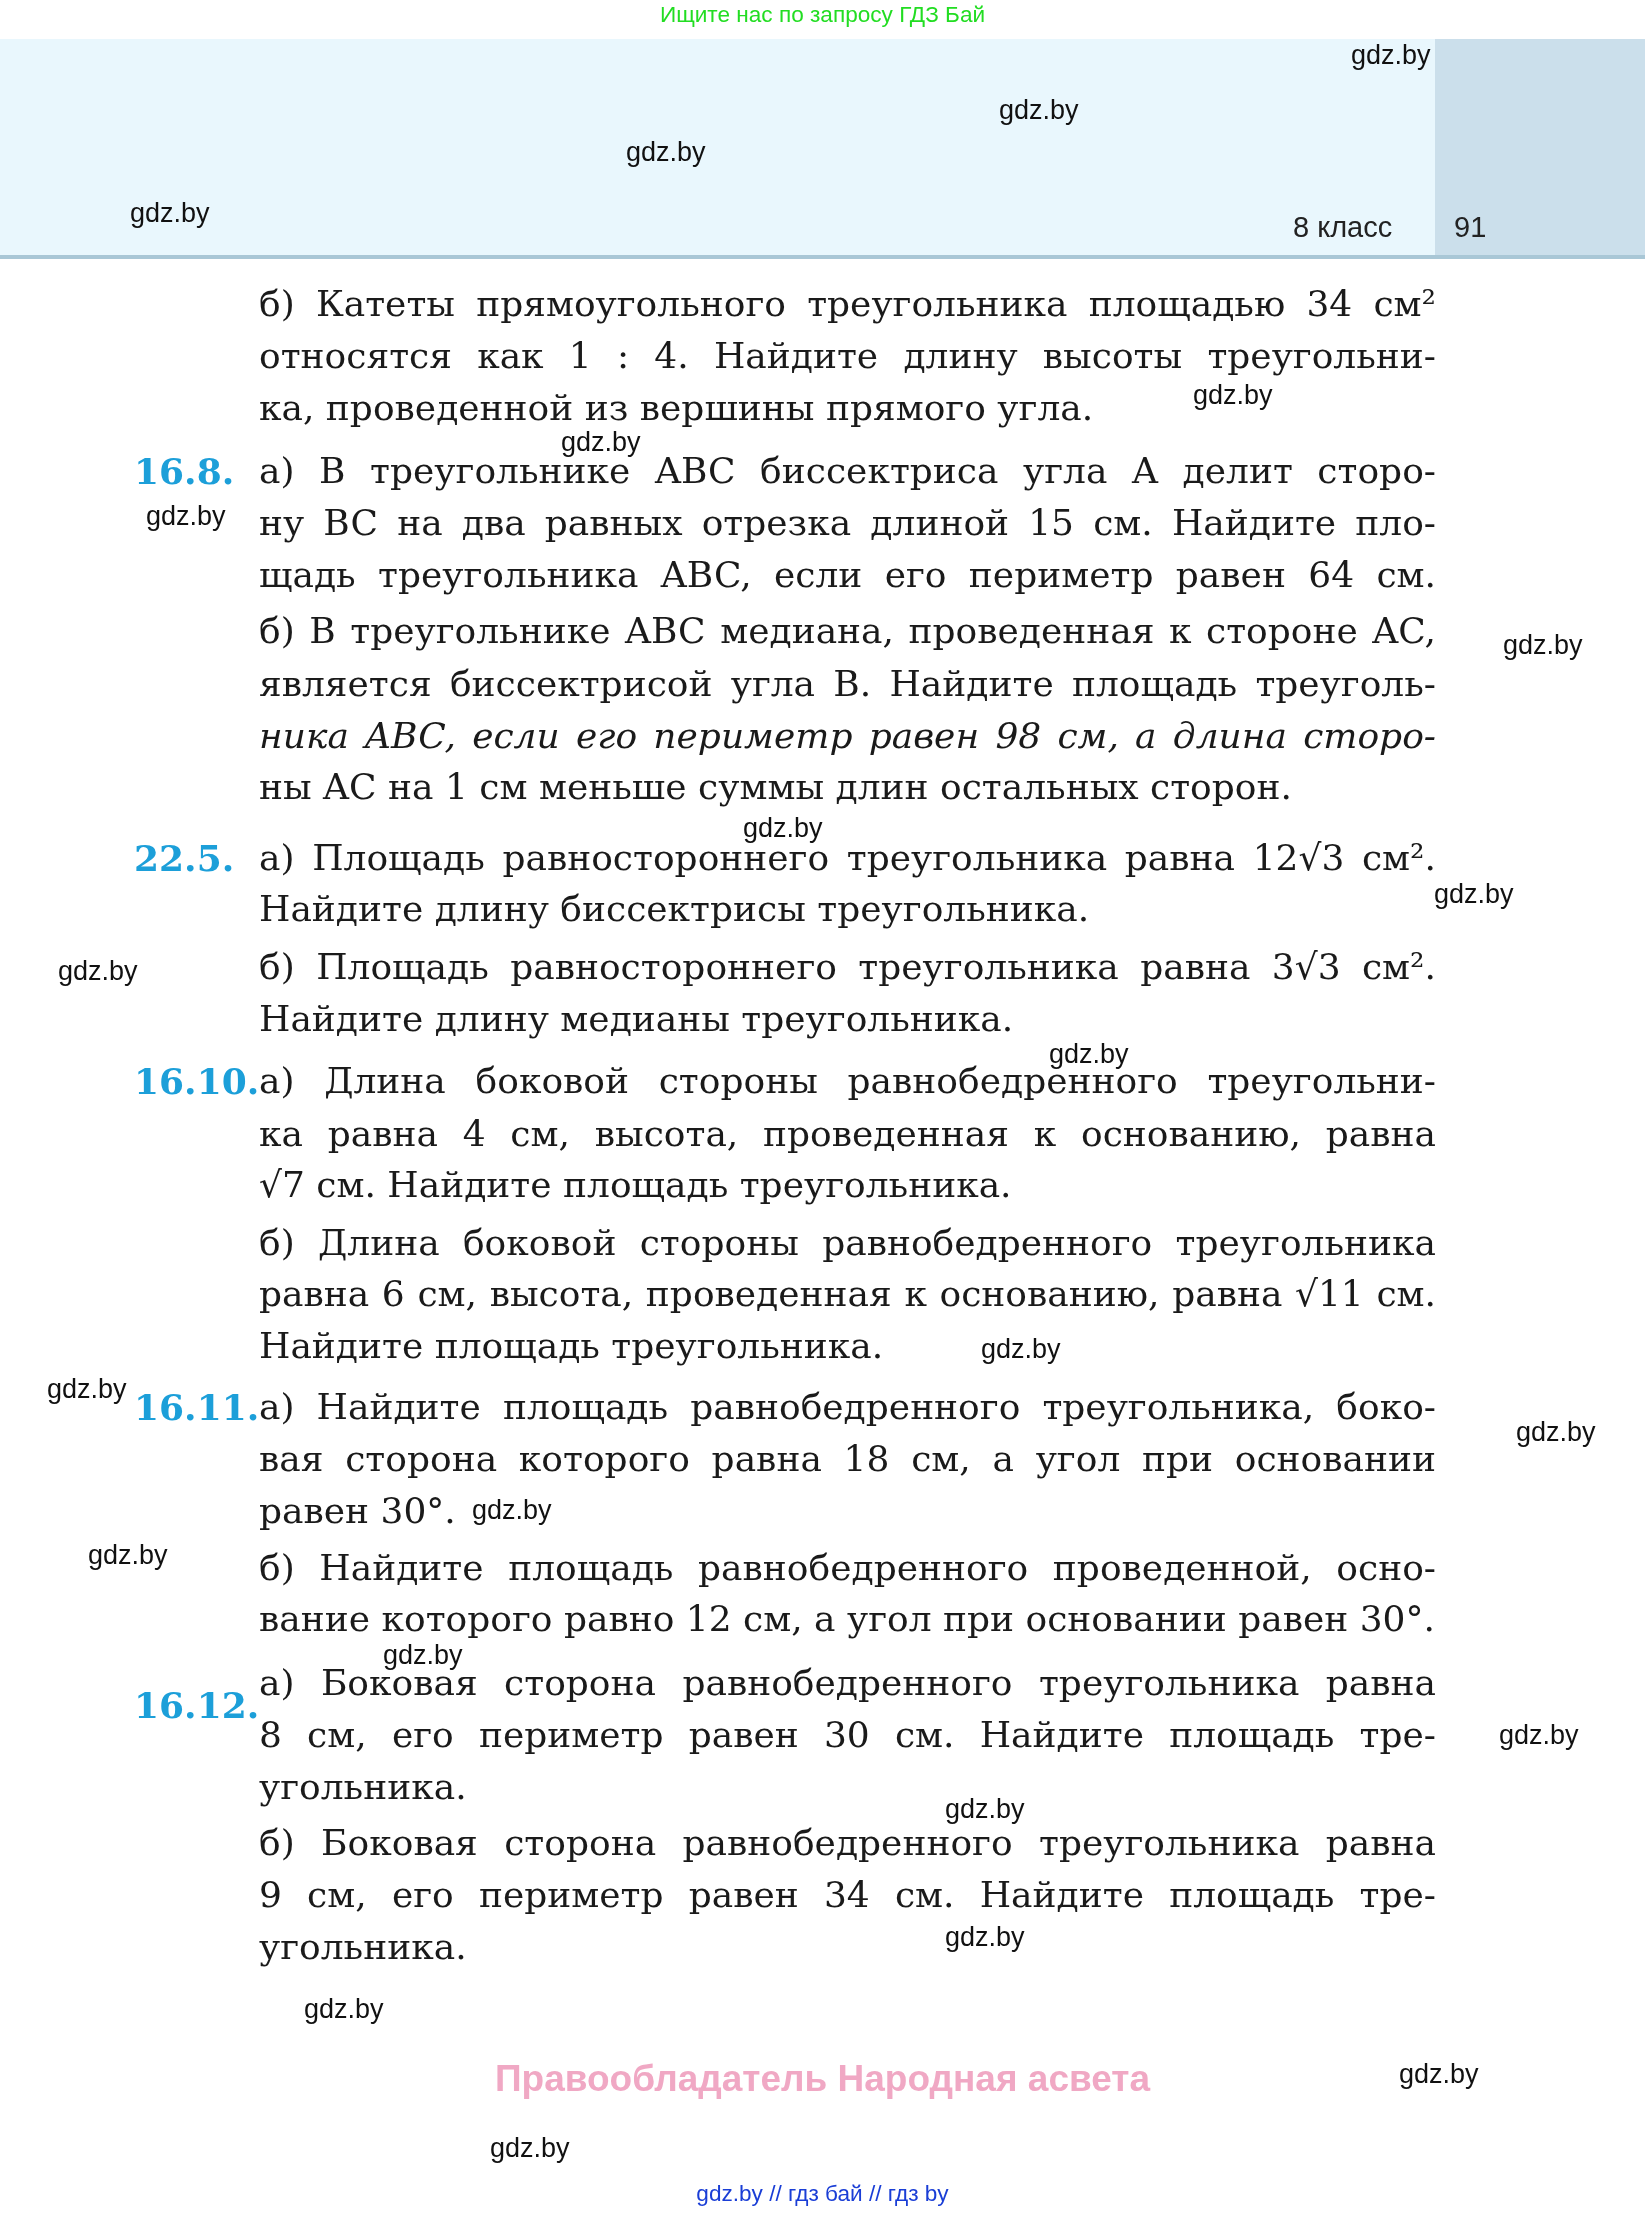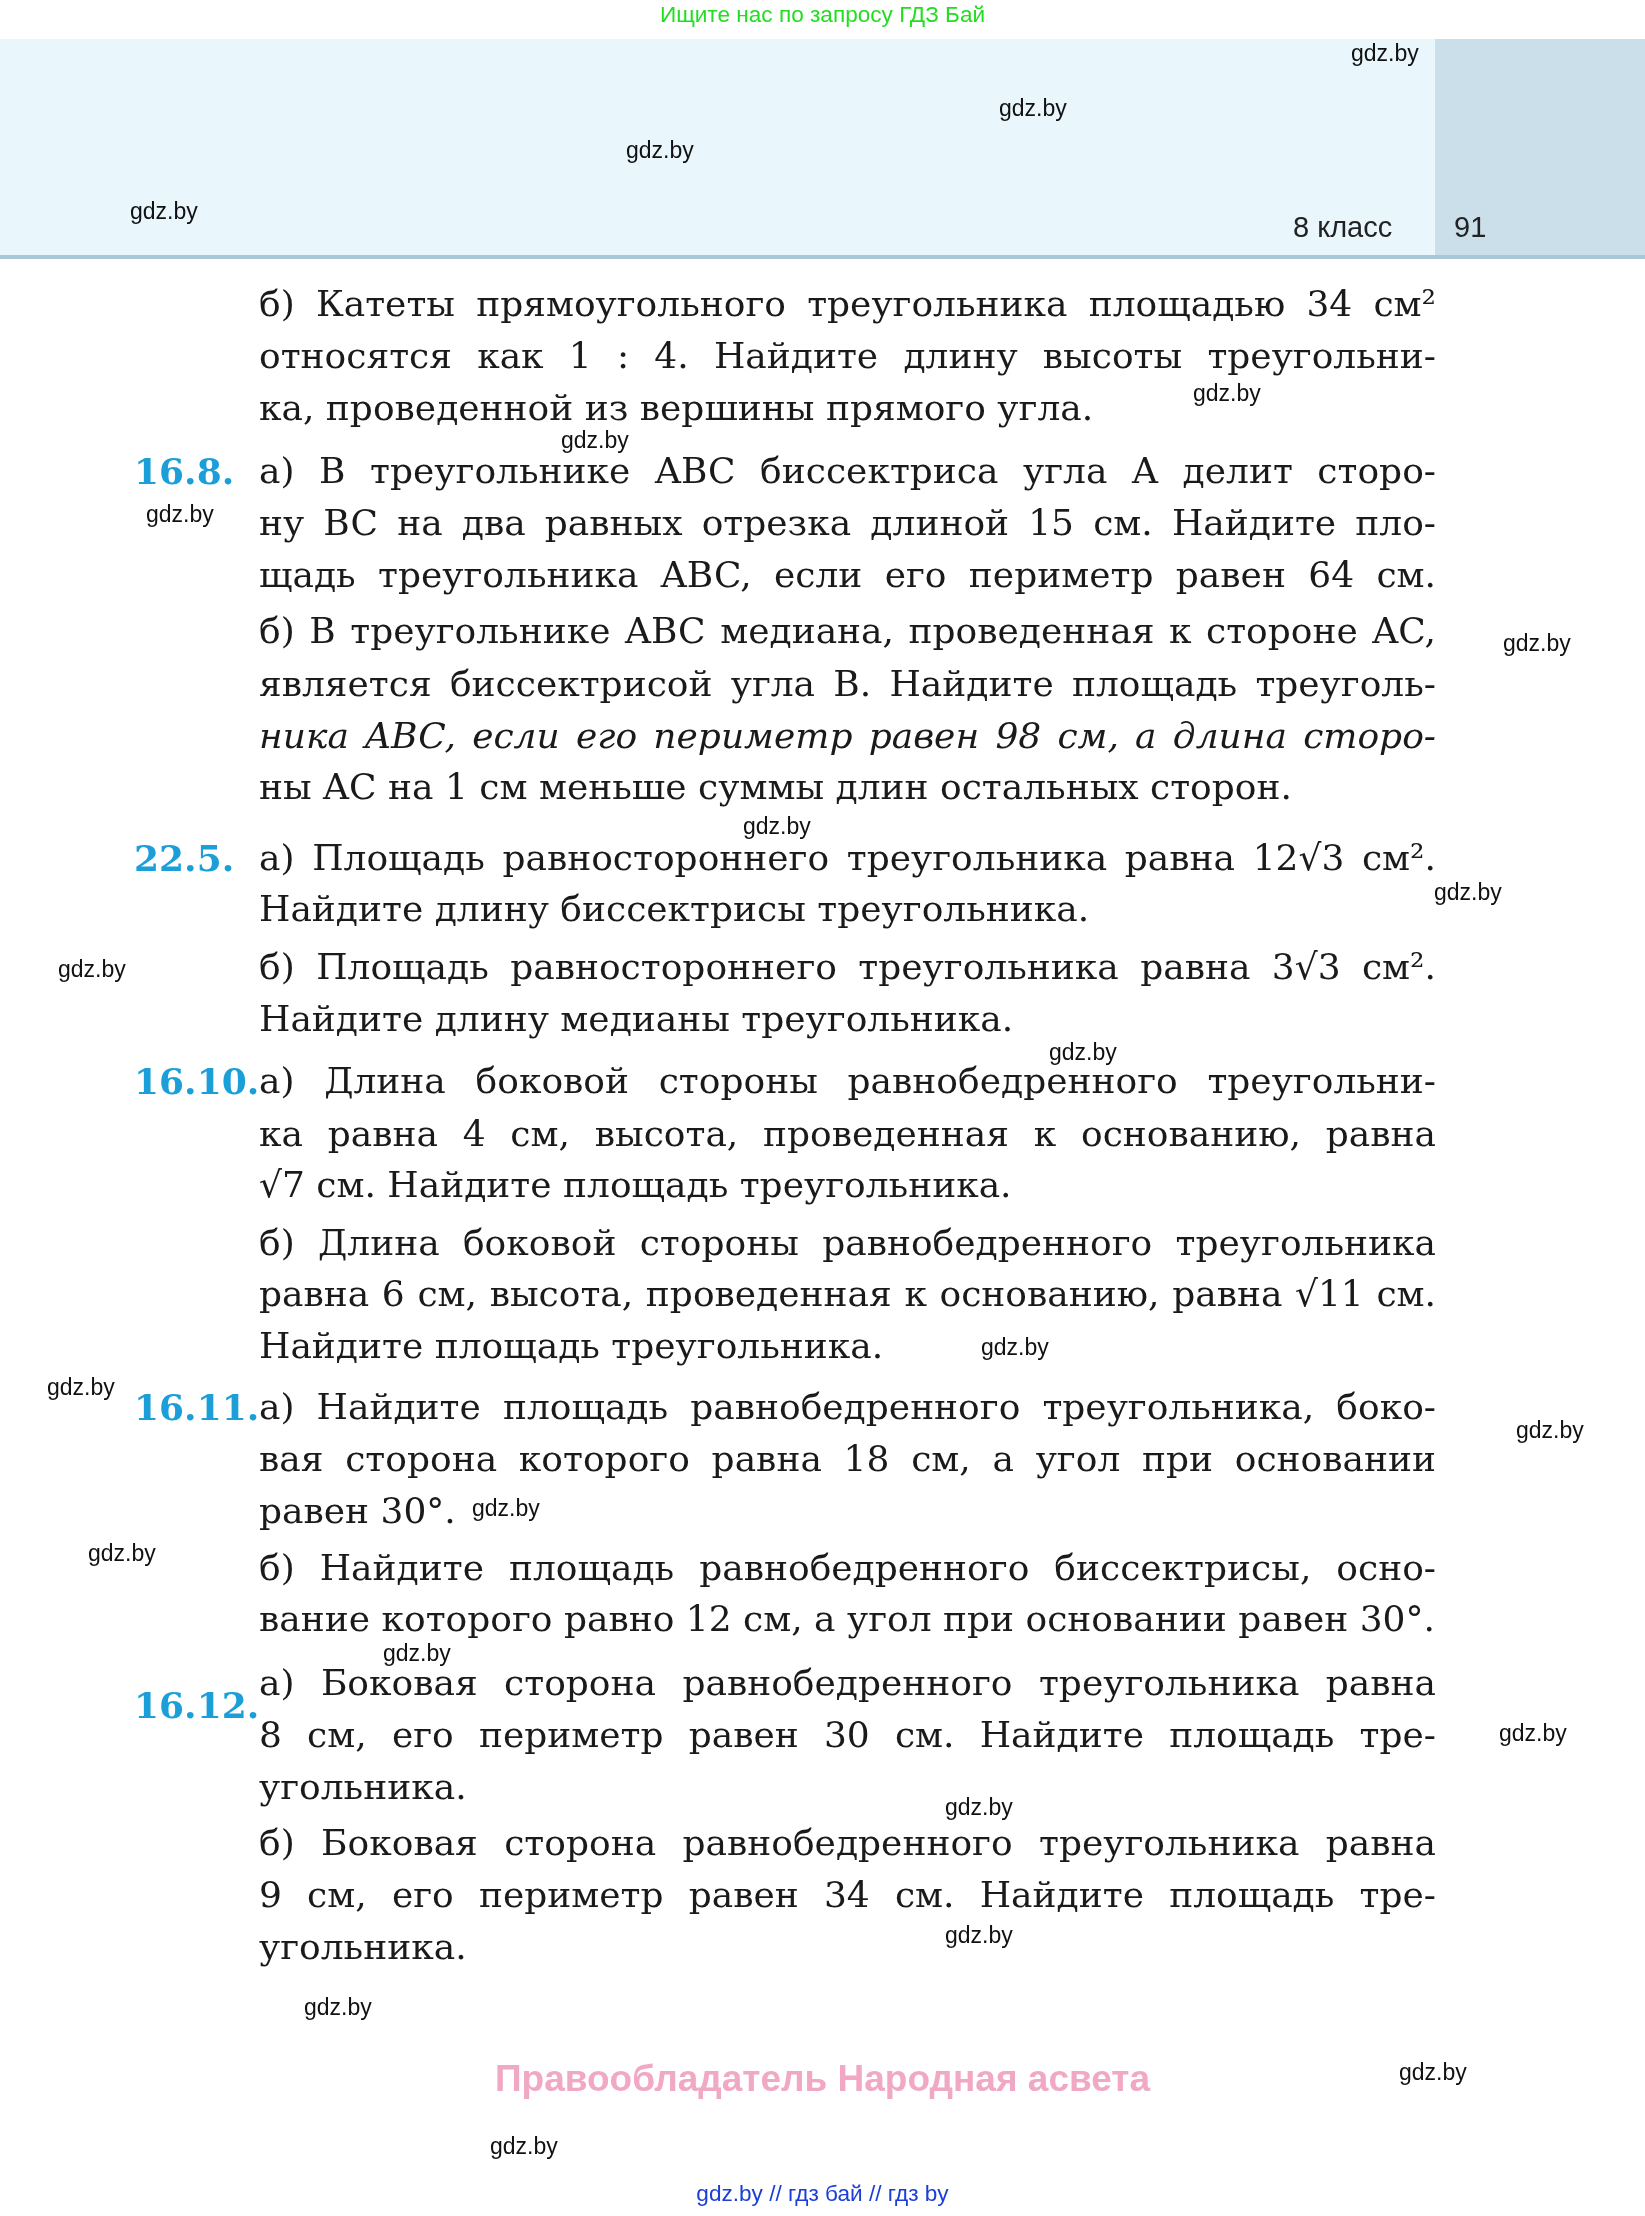--- a/index.html
+++ b/index.html
@@ -28,21 +28,21 @@
   .grade {
     position:absolute; left:1293px; top:211px;
     font-family:"Liberation Sans", sans-serif; font-size:29px; color:#222;
   }
   .page-num {
     position:absolute; left:1454px; top:211px;
     font-family:"Liberation Sans", sans-serif; font-size:29px; color:#222;
   }
   .wm {
     position:absolute; font-family:"Liberation Sans", sans-serif;
-    font-size:23px; color:#111; white-space:nowrap;
+    font-size:27px; color:#111; white-space:nowrap;
   }
   .line {
     position:absolute; left:259px; width:1177px;
     font-size:36px; line-height:48px; white-space:nowrap;
     text-align:justify; text-align-last:justify;
   }
   .line.last { text-align-last:left; }
   .num {
     position:absolute; left:134px;
     font-family:"DejaVu Serif", serif; font-weight:bold;
@@ -117,21 +117,21 @@
 <div class="line" style="top:1110px;">ка равна 4 см, высота, проведенная к основанию, равна</div>
 <div class="line last" style="top:1161px;">√7 см. Найдите площадь треугольника.</div>
 <div class="line" style="top:1219px;">б) Длина боковой стороны равнобедренного треугольника</div>
 <div class="line" style="top:1270px;">равна 6 см, высота, проведенная к основанию, равна √11 см.</div>
 <div class="line last" style="top:1322px;">Найдите площадь треугольника.</div>
 
 <div class="num" style="top:1383px;">16.11.</div>
 <div class="line" style="top:1383px;">а) Найдите площадь равнобедренного треугольника, боко-</div>
 <div class="line" style="top:1435px;">вая сторона которого равна 18 см, а угол при основании</div>
 <div class="line last" style="top:1487px;">равен 30°.</div>
-<div class="line" style="top:1544px;">б) Найдите площадь равнобедренного биссектрисы, осно-</div>
+<div class="line" style="top:1544px;">б) Найдите площадь равнобедренного проведенной, осно-</div>
 <div class="line last" style="top:1595px;">вание которого равно 12 см, а угол при основании равен 30°.</div>
 
 <div class="num" style="top:1681px;">16.12.</div>
 <div class="line" style="top:1659px;">а) Боковая сторона равнобедренного треугольника равна</div>
 <div class="line" style="top:1711px;">8 см, его периметр равен 30 см. Найдите площадь тре-</div>
 <div class="line last" style="top:1763px;">угольника.</div>
 <div class="line" style="top:1819px;">б) Боковая сторона равнобедренного треугольника равна</div>
 <div class="line" style="top:1871px;">9 см, его периметр равен 34 см. Найдите площадь тре-</div>
 <div class="line last" style="top:1923px;">угольника.</div>
 

